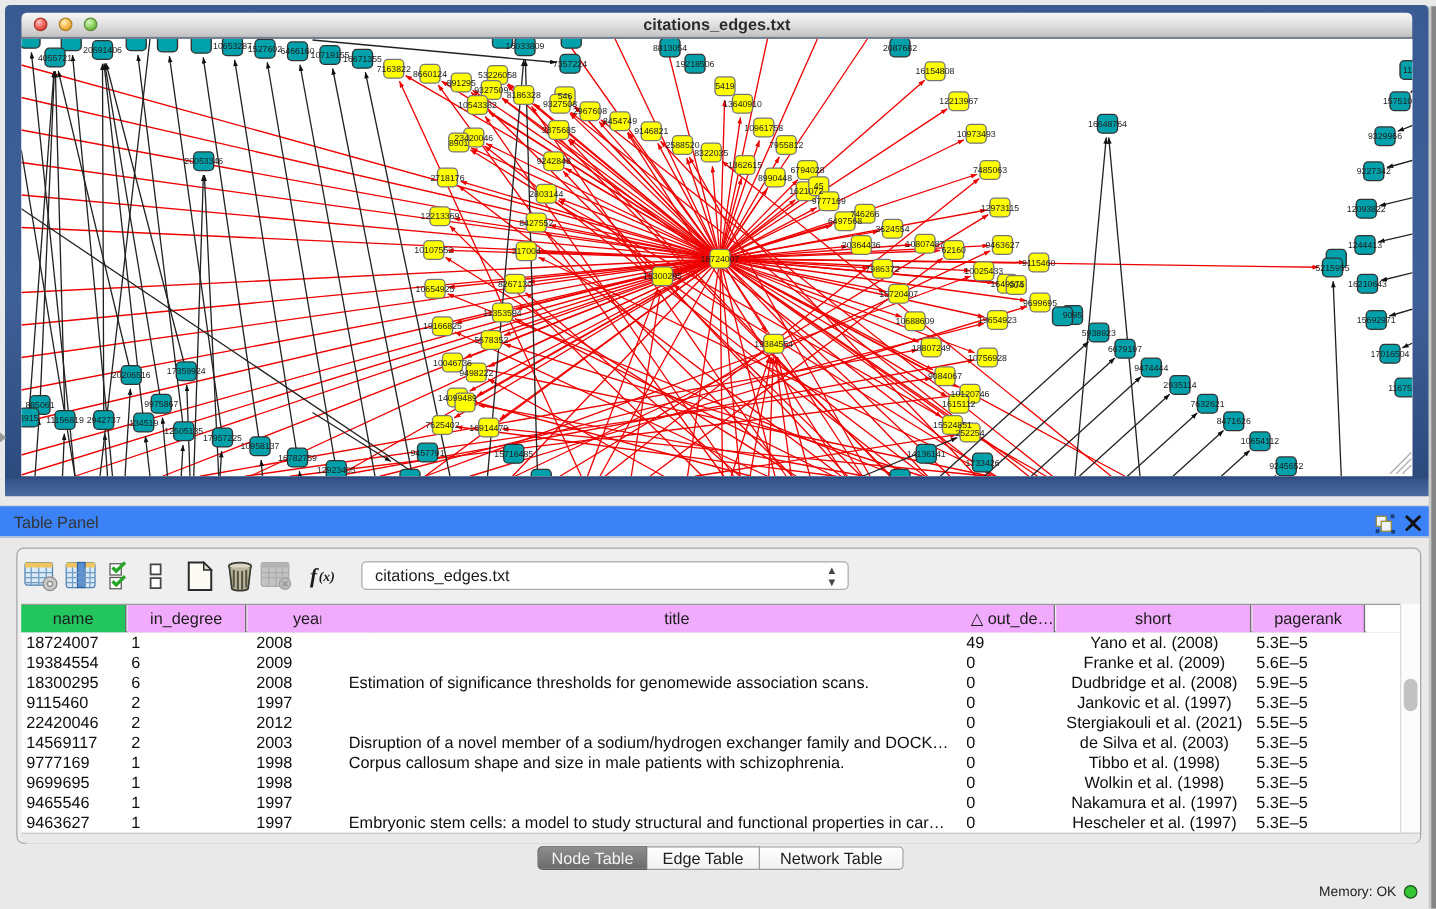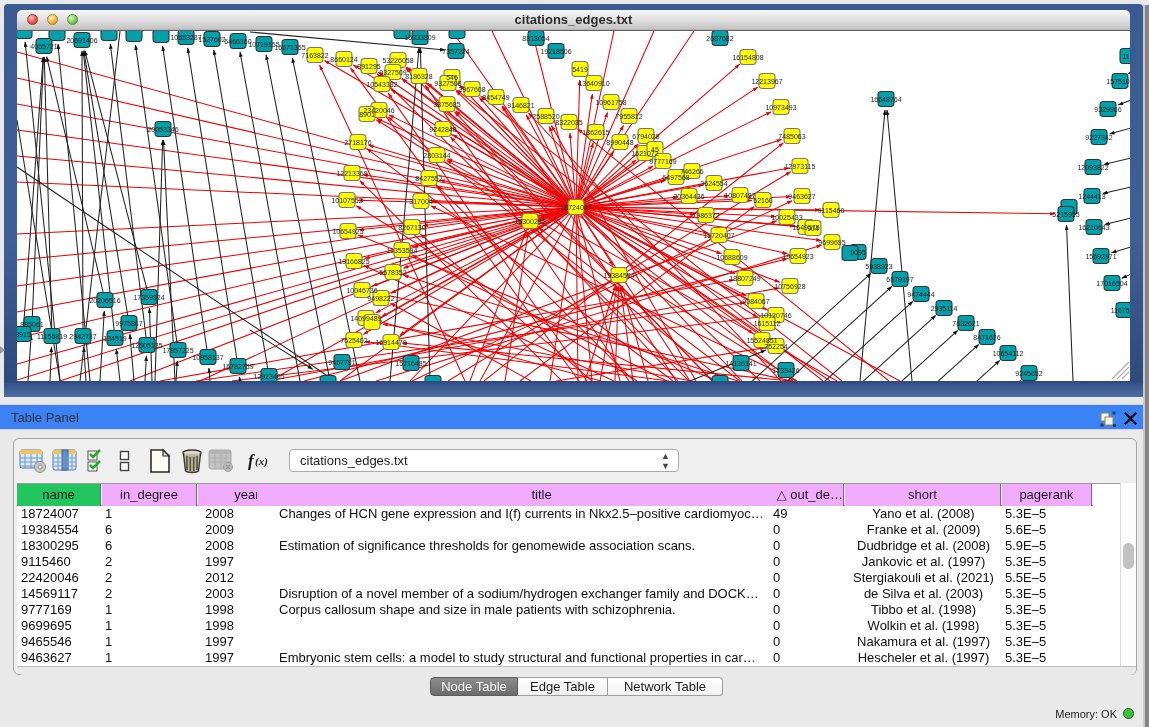--- a/index.html
+++ b/index.html
@@ -640,21 +640,20 @@
   <div class="h" style="left:752px;width:75px;text-align:right;padding-left:4px">△ out_de…</div>
   <div class="h" style="left:828px;width:156px">short</div>
   <div class="h" style="left:985px;width:90px">pagerank</div>
   <div class="h" style="left:1076px;width:27px;background:#fff;border-right:none"></div>
 </div>
 <div id="tbody" class="abs">
 <div class="tr">
       <div class="c0">18724007</div>
       <div class="c1">1</div>
       <div class="c2">2008</div>
-      <div class="c3">Changes of HCN gene expression and I(f) currents in Nkx2.5–positive cardiomyoc…</div>
       <div class="c4">49</div>
       <div class="c5">Yano et al. (2008)</div>
       <div class="c6">5.3E–5</div>
     </div>
 <div class="tr">
       <div class="c0">19384554</div>
       <div class="c1">6</div>
       <div class="c2">2009</div>
       <div class="c4">0</div>
       <div class="c5">Franke et al. (2009)</div>

